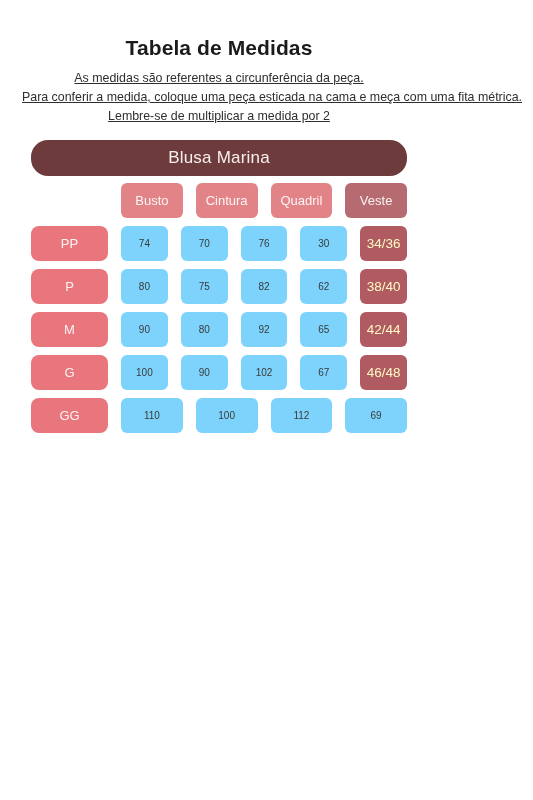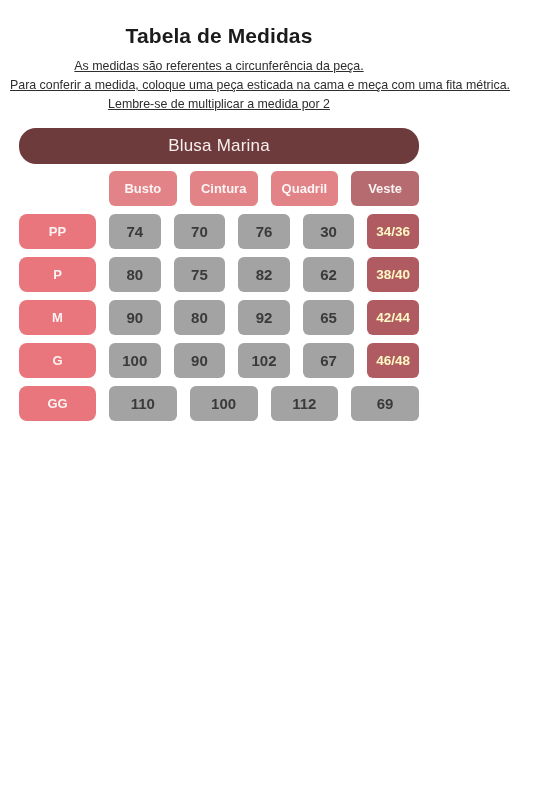--- a/index.html
+++ b/index.html
@@ -12,21 +12,21 @@
     background: #ffffff;
     font-family: "Liberation Sans", sans-serif;
     color: #222222;
     overflow: hidden;
   }
 
   .page {
     width: 438px;
     height: 800px;
     box-sizing: border-box;
-    padding: 4px;
+    padding: 16px;
     position: relative;
   }
 
   
   .header {
     text-align: center;
     padding: 20px 6px 0 6px;
   }
   .main-title {
     font-size: 21px;
@@ -59,21 +59,20 @@
     line-height: 36px;
     text-align: center;
     font-size: 17px;
     letter-spacing: 0.2px;
   }
 
   .grid-row {
     display: flex;
     gap: 13px;
     margin-top: 8px;
-    font-weight: bold;
   }
   .grid-row.head-row {
     margin-top: 7px;
   }
 
   .cell {
     height: 35px;
     border-radius: 6px;
     display: flex;
     align-items: center;
@@ -103,23 +102,23 @@
   .cell.blank {
     background: transparent;
   }
 
   .cell.size-label {
     background: #e8767c;
     color: #fdf3f3;
     font-size: 13px;
   }
   .cell.value {
-    background: #a3a3a3;
+    background: #7dd3fc;
     color: #3a3a3a;
-    font-size: 15px;
+    font-size: 10px;
   }
   .cell.veste {
     background: #b05b62;
     color: #fef9c3;
     font-size: 13.5px;
   }
 </style>
 </head>
 <body>
 

